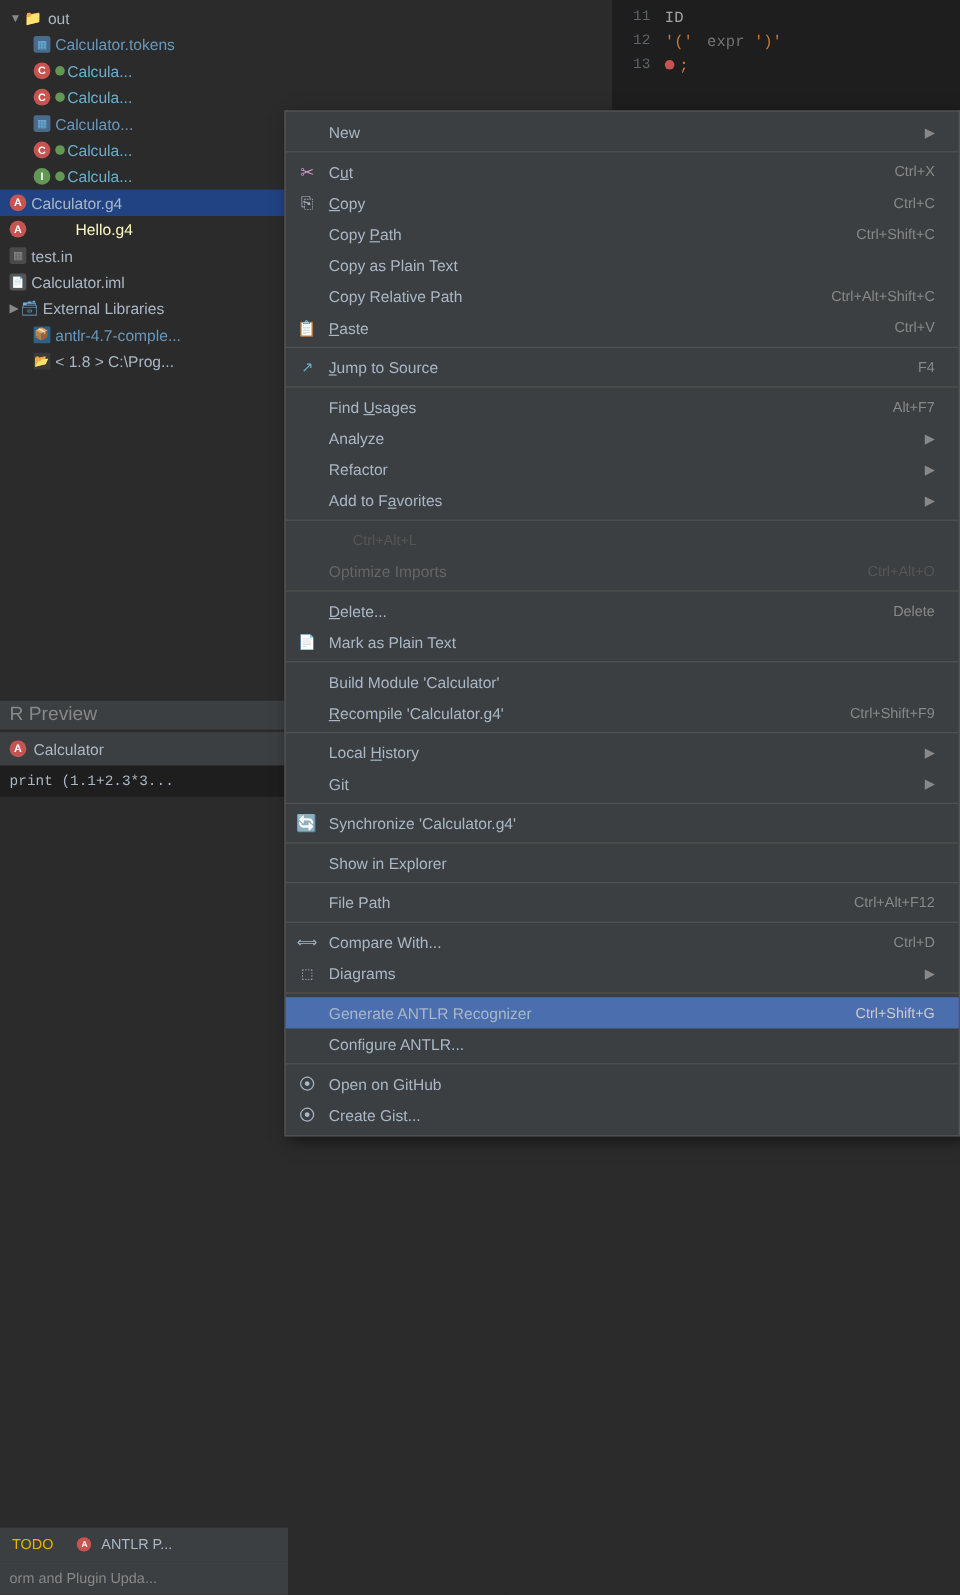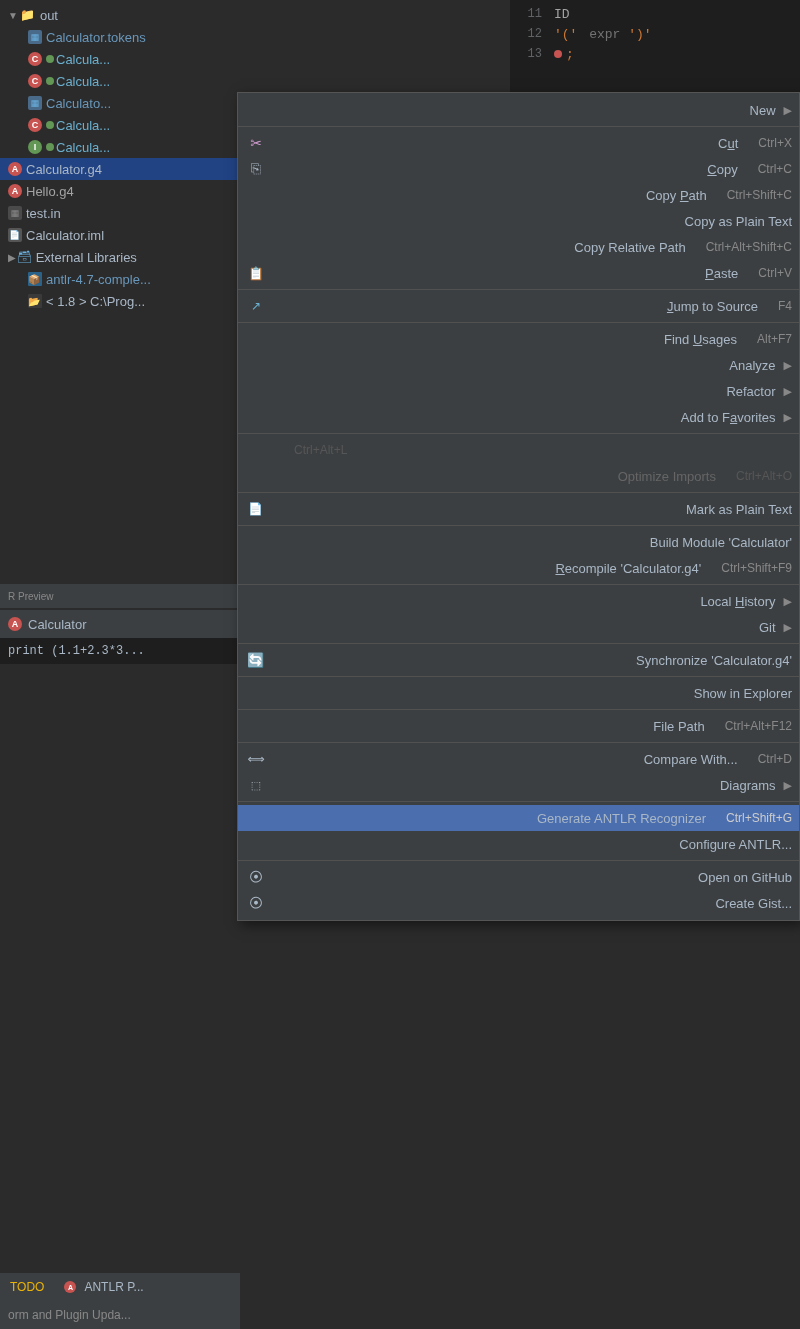--- a/index.html
+++ b/index.html
@@ -116,21 +116,21 @@
       background: #629755;
       border-radius: 50%;
       display: inline-block;
       margin-right: 2px;
       flex-shrink: 0;
     }
 
     .tree-label { color: #a9b7c6; font-size: 13px; overflow: hidden; }
     .tree-label.blue { color: #6897bb; }
     .tree-label.teal { color: #6aafce; }
-    .tree-label.red { color: #a3a3a3; }
+    .tree-label.red { color: #fef9c3; margin-left: 37px; }
 
     .arrow-down { font-size: 10px; color: #888; margin-right: 2px; }
 
     
     .code-panel {
       position: absolute;
       right: 0; top: 0;
       width: 290px;
       height: 95px;
       background: #1e1e1e;
@@ -169,21 +169,21 @@
       left: 0; top: 584px;
       width: 240px;
       height: 120px;
       background: #2b2b2b;
     }
     .preview-tab {
       height: 24px;
       display: flex;
       align-items: center;
       padding: 0 8px;
-      font-size: 10px;
+      font-size: 16px;
       color: #888;
       background: #3c3f41;
     }
 
     .preview-title {
       height: 28px;
       display: flex;
       align-items: center;
       padding: 0 8px;
       background: #3c3f41;
@@ -231,25 +231,24 @@
       border: 1px solid #555;
       box-shadow: 4px 4px 12px rgba(0,0,0,0.5);
       z-index: 100;
       padding: 4px 0;
     }
 
     .menu-item {
       display: flex;
       align-items: center;
       height: 26px;
-      padding: 0 7px 0 36px;
+      padding: 0 20px 0 36px;
       cursor: pointer;
       position: relative;
       white-space: nowrap;
-      text-align: right;
     }
     .menu-item.highlighted {
       background: #4b6eaf;
     }
     .menu-item.disabled {
       color: #656565;
     }
     .menu-item.disabled .shortcut {
       color: #565656;
     }
@@ -501,20 +500,24 @@
     <span class="shortcut">Ctrl+Alt+L</span>
   </div>
 
   <div class="menu-item disabled">
     <span class="menu-item-label">Optimize Imports</span>
     <span class="shortcut">Ctrl+Alt+O</span>
   </div>
 
   <div class="menu-separator"></div>
 
+  <div class="menu-item">
+    <span class="menu-item-label"><span class="mnemonic">D</span>elete...</span>
+    <span class="shortcut">Delete</span>
+  </div>
 
   <div class="menu-item">
     <span class="menu-item-icon" style="font-size:12px;">📄</span>
     <span class="menu-item-label">Mark as Plain Text</span>
   </div>
 
   <div class="menu-separator"></div>
 
   <div class="menu-item">
     <span class="menu-item-label">Build Module 'Calculator'</span>

